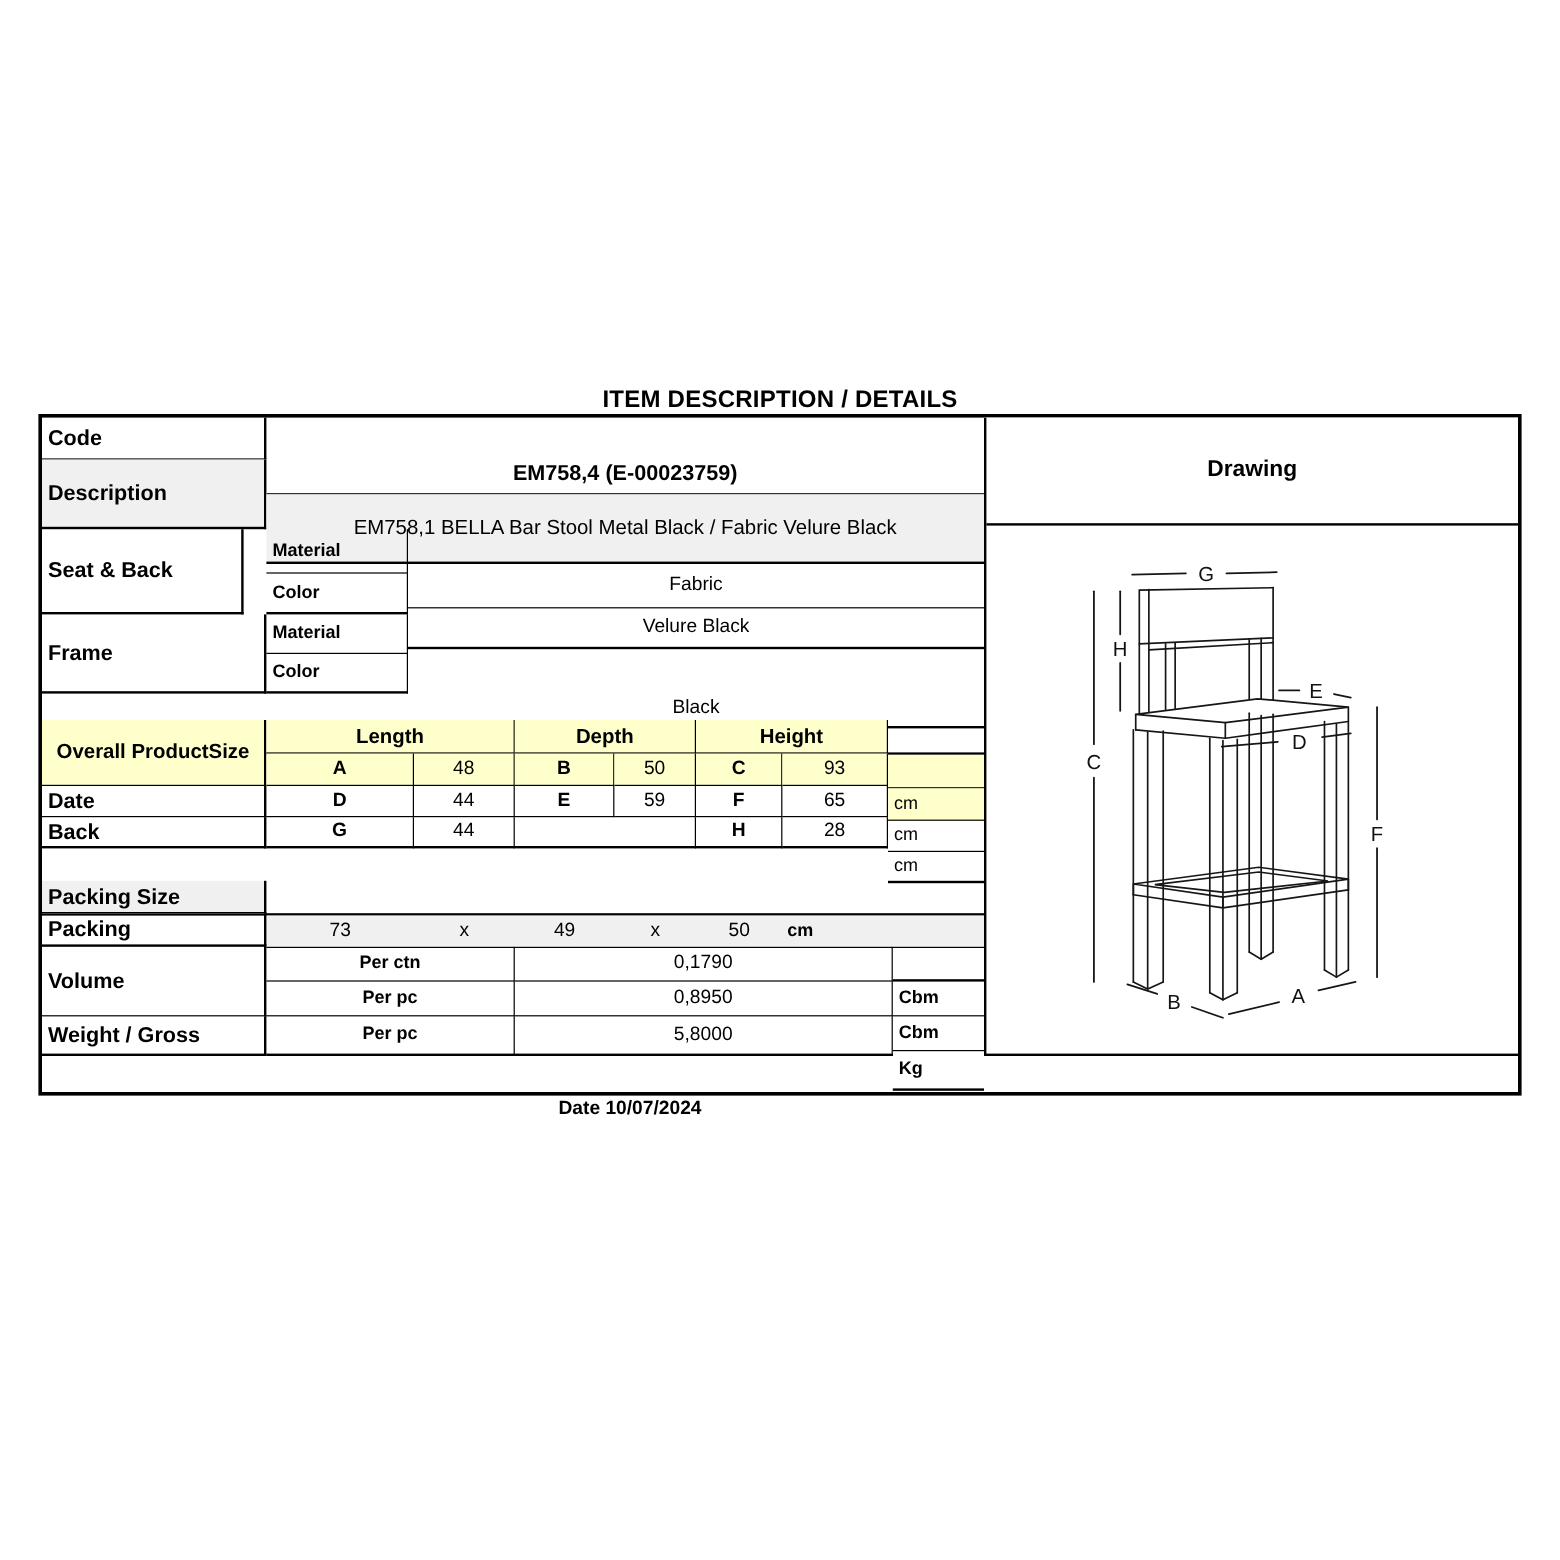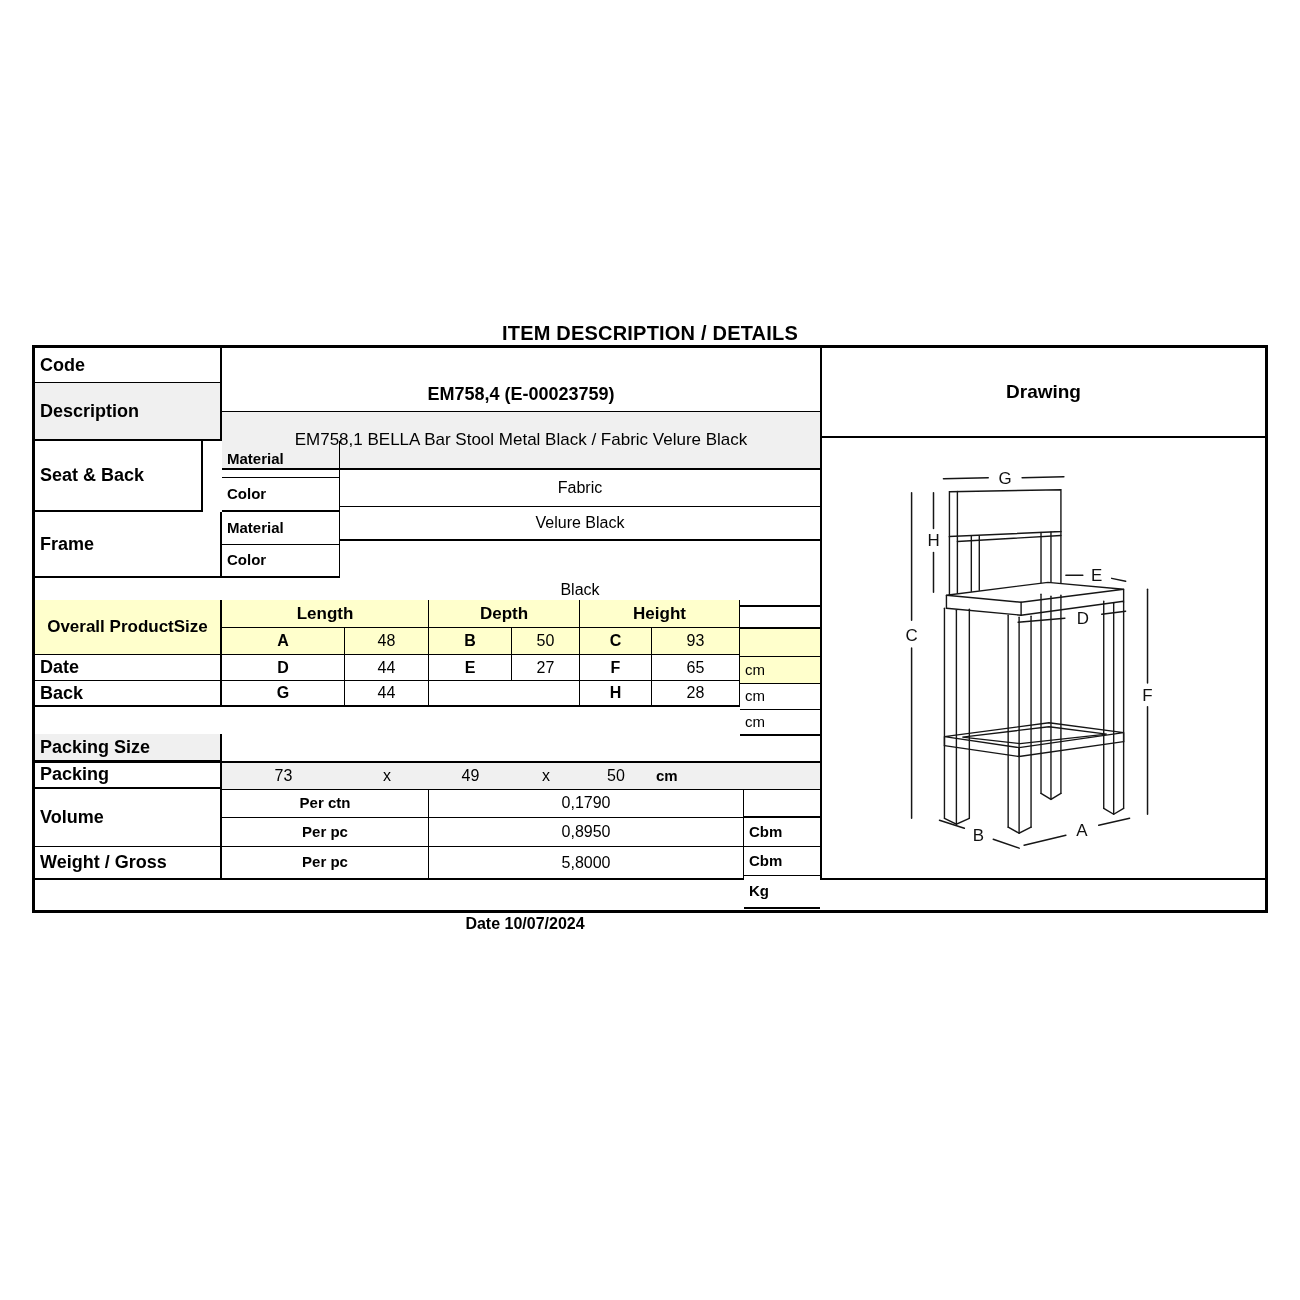--- a/index.html
+++ b/index.html
@@ -77,21 +77,21 @@
     <div class="cell b yellow" style="left:394px;top:280px;width:83px;height:27px">B</div>
     <div class="cell yellow" style="left:477px;top:280px;width:68px;height:27px">50</div>
     <div class="cell b yellow" style="left:545px;top:280px;width:72px;height:27px">C</div>
     <div class="cell yellow" style="left:617px;top:280px;width:88px;height:27px">93</div>
     <div class="cell l f15 yellow nbr" style="left:705px;top:280px;width:80px;height:27px">cm</div>
 
     <div class="cell l b f18 br2" style="left:0;top:307px;width:187px;height:26px">Date</div>
     <div class="cell b" style="left:187px;top:307px;width:123px;height:26px">D</div>
     <div class="cell" style="left:310px;top:307px;width:84px;height:26px">44</div>
     <div class="cell b" style="left:394px;top:307px;width:83px;height:26px">E</div>
-    <div class="cell" style="left:477px;top:307px;width:68px;height:26px">27</div>
+    <div class="cell" style="left:477px;top:307px;width:68px;height:26px">59</div>
     <div class="cell b" style="left:545px;top:307px;width:72px;height:26px">F</div>
     <div class="cell" style="left:617px;top:307px;width:88px;height:26px">65</div>
     <div class="cell l f15 nbr" style="left:705px;top:307px;width:80px;height:26px">cm</div>
 
     <div class="cell l b f18 br2 bb2" style="left:0;top:333px;width:187px;height:26px">Back</div>
     <div class="cell b bb2" style="left:187px;top:333px;width:123px;height:26px">G</div>
     <div class="cell bb2" style="left:310px;top:333px;width:84px;height:26px">44</div>
     <div class="cell bb2" style="left:394px;top:333px;width:151px;height:26px"></div>
     <div class="cell b bb2" style="left:545px;top:333px;width:72px;height:26px">H</div>
     <div class="cell bb2" style="left:617px;top:333px;width:88px;height:26px">28</div>

